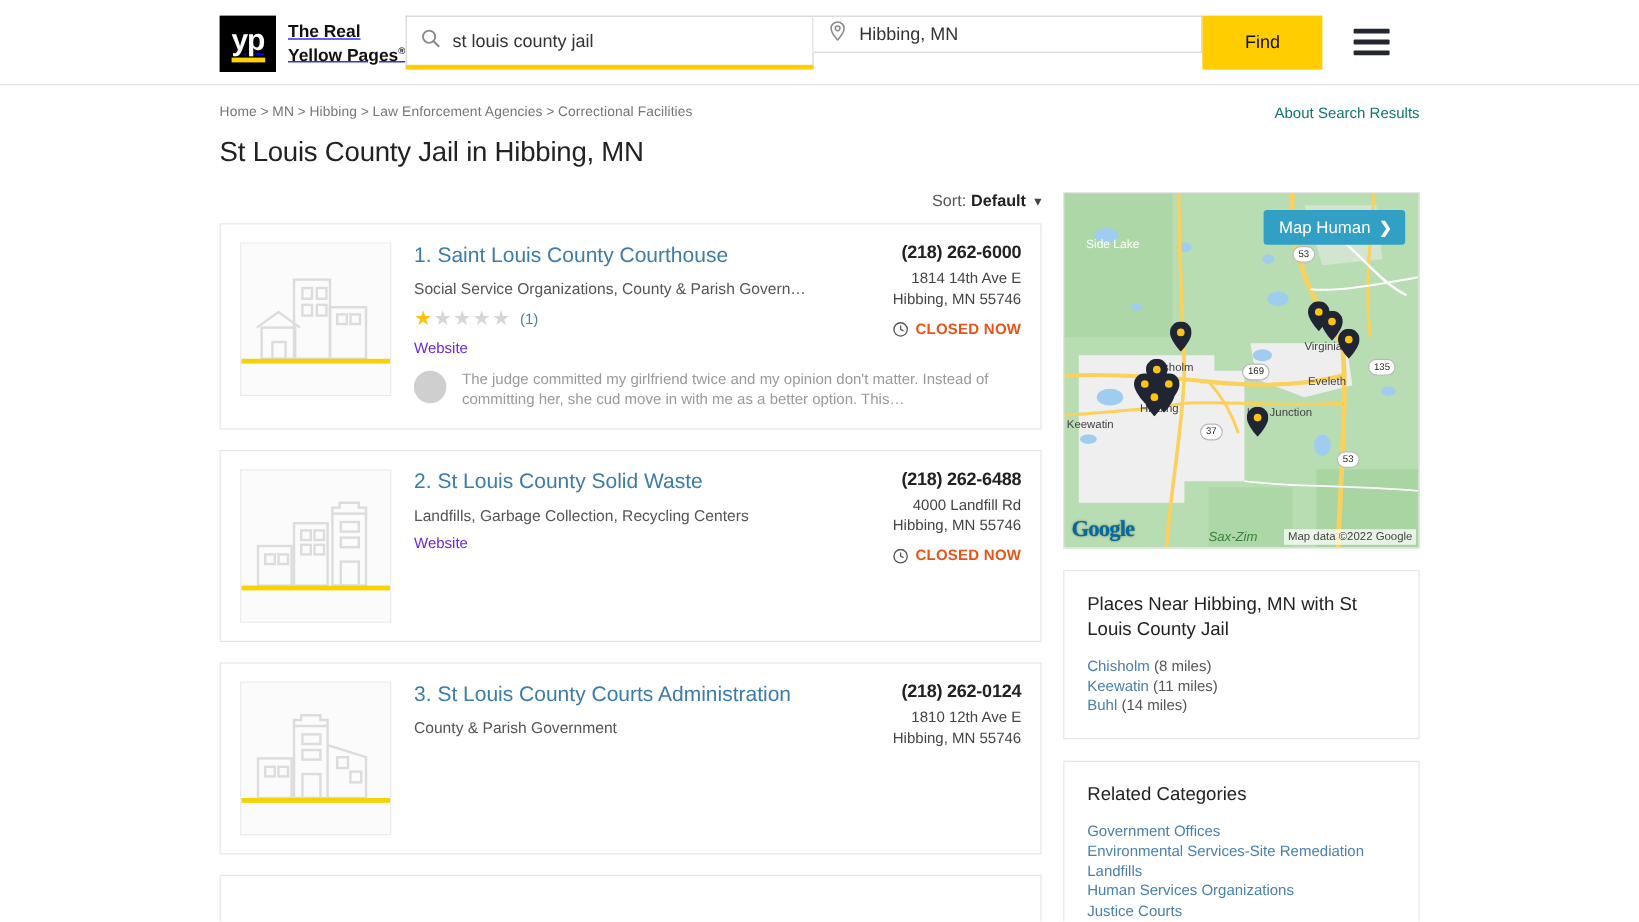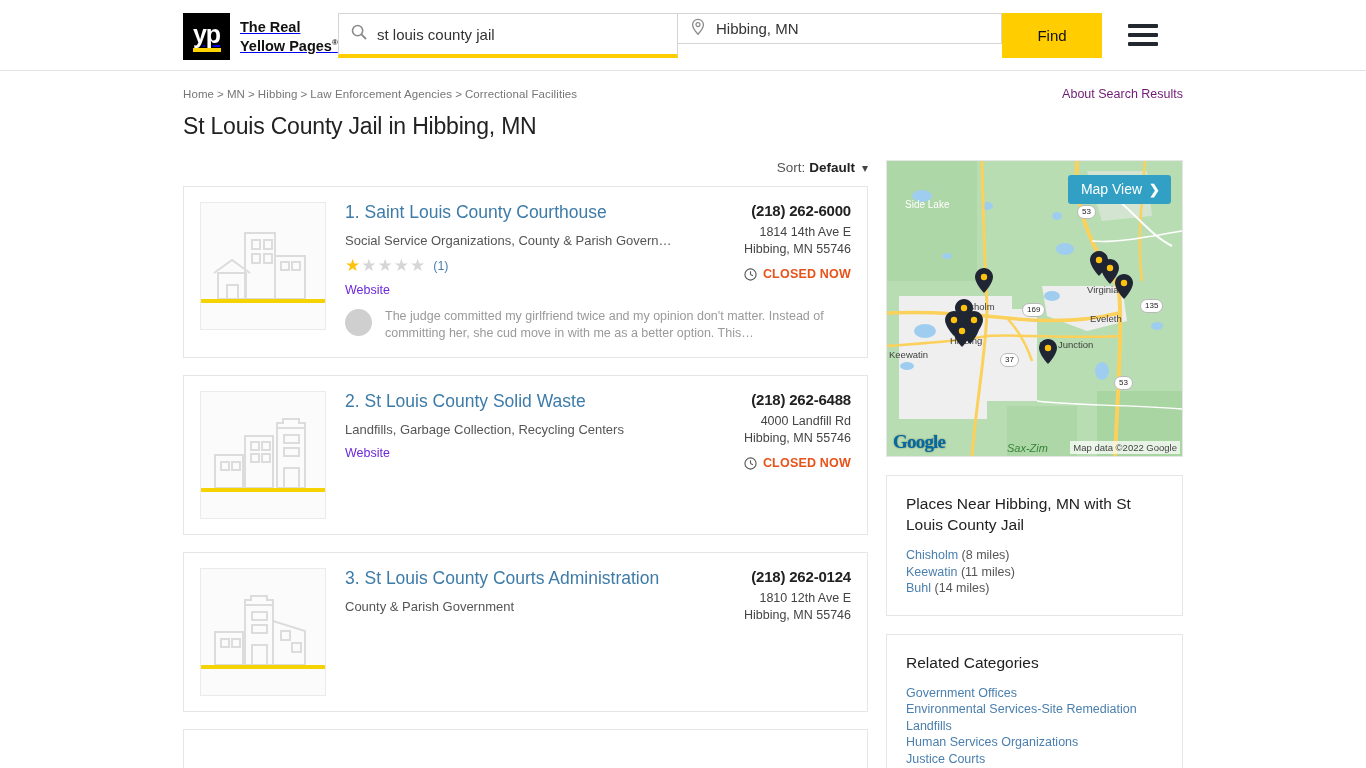--- a/index.html
+++ b/index.html
@@ -131,21 +131,21 @@
     font-size: 23px;
     font-weight: normal;
     color: #222;
     margin: 13px 0 0 0;
     letter-spacing: -0.2px;
   }
   .about-link {
     position: absolute;
     right: 0; top: 16px;
     font-size: 12.5px;
-    color: #701a75;
+    color: #0f766e;
     text-decoration: none;
   }
 
   .columns {
     display: flex;
     margin-top: 20px;
     gap: 18px;
   }
   .col-left { width: 685px; }
   .col-right { width: 297px; }
@@ -616,34 +616,34 @@
             <path d="M0 185 C40 182 75 180 100 175" stroke="#fbd15b" stroke-width="2.5" fill="none"></path>
             <path d="M100 175 C140 173 180 178 232 175" stroke="#fbd15b" stroke-width="2.5" fill="none"></path>
             <path d="M258 0 C255 40 250 80 255 120" stroke="#fbd15b" stroke-width="2.5" fill="none"></path>
 
             <path d="M232 40 C250 55 265 75 285 85" stroke="#ffffff" stroke-width="2" fill="none"></path>
             <path d="M205 80 C225 82 250 78 295 70" stroke="#ffffff" stroke-width="1.6" fill="none"></path>
             <path d="M150 240 C190 245 230 243 295 248" stroke="#ffffff" stroke-width="1.4" fill="none"></path>
           </svg>
 
           <div class="map-view-btn">
-            <span>Map View</span>
+            <span>Map Human</span>
             <span class="chev">❯</span>
           </div>
 
           <div class="map-label white" style="left:18px;top:38px">Side Lake</div>
           <div class="map-label" style="left:68px;top:140px">Chisholm</div>
           <div class="map-label" style="left:2px;top:188px">Keewatin</div>
           <div class="map-label" style="left:200px;top:123px">Virginia</div>
           <div class="map-label" style="left:203px;top:152px">Eveleth</div>
           <div class="map-label" style="left:152px;top:178px">Iron Junction</div>
           <div class="map-label" style="left:63px;top:174px">Hibbing</div>
 
           <div class="shield" style="left:190px;top:44px">53</div>
-          <div class="shield" style="left:135px;top:142px">169</div>
+          <div class="shield" style="left:148px;top:142px">169</div>
           <div class="shield" style="left:253px;top:138px">135</div>
           <div class="shield" style="left:113px;top:192px">37</div>
           <div class="shield" style="left:227px;top:215px">53</div>
 
           <svg class="pin" style="left:88px;top:107px" viewBox="0 0 18 25">
               <path d="M9 0C4 0 0 4 0 9c0 6.5 9 16 9 16s9-9.5 9-16c0-5-4-9-9-9z" fill="#1f2533"></path>
               <circle cx="9" cy="9" r="3.2" fill="#ffc20e"></circle>
             </svg>
           <svg class="pin" style="left:203px;top:90px" viewBox="0 0 18 25">
               <path d="M9 0C4 0 0 4 0 9c0 6.5 9 16 9 16s9-9.5 9-16c0-5-4-9-9-9z" fill="#1f2533"></path>

